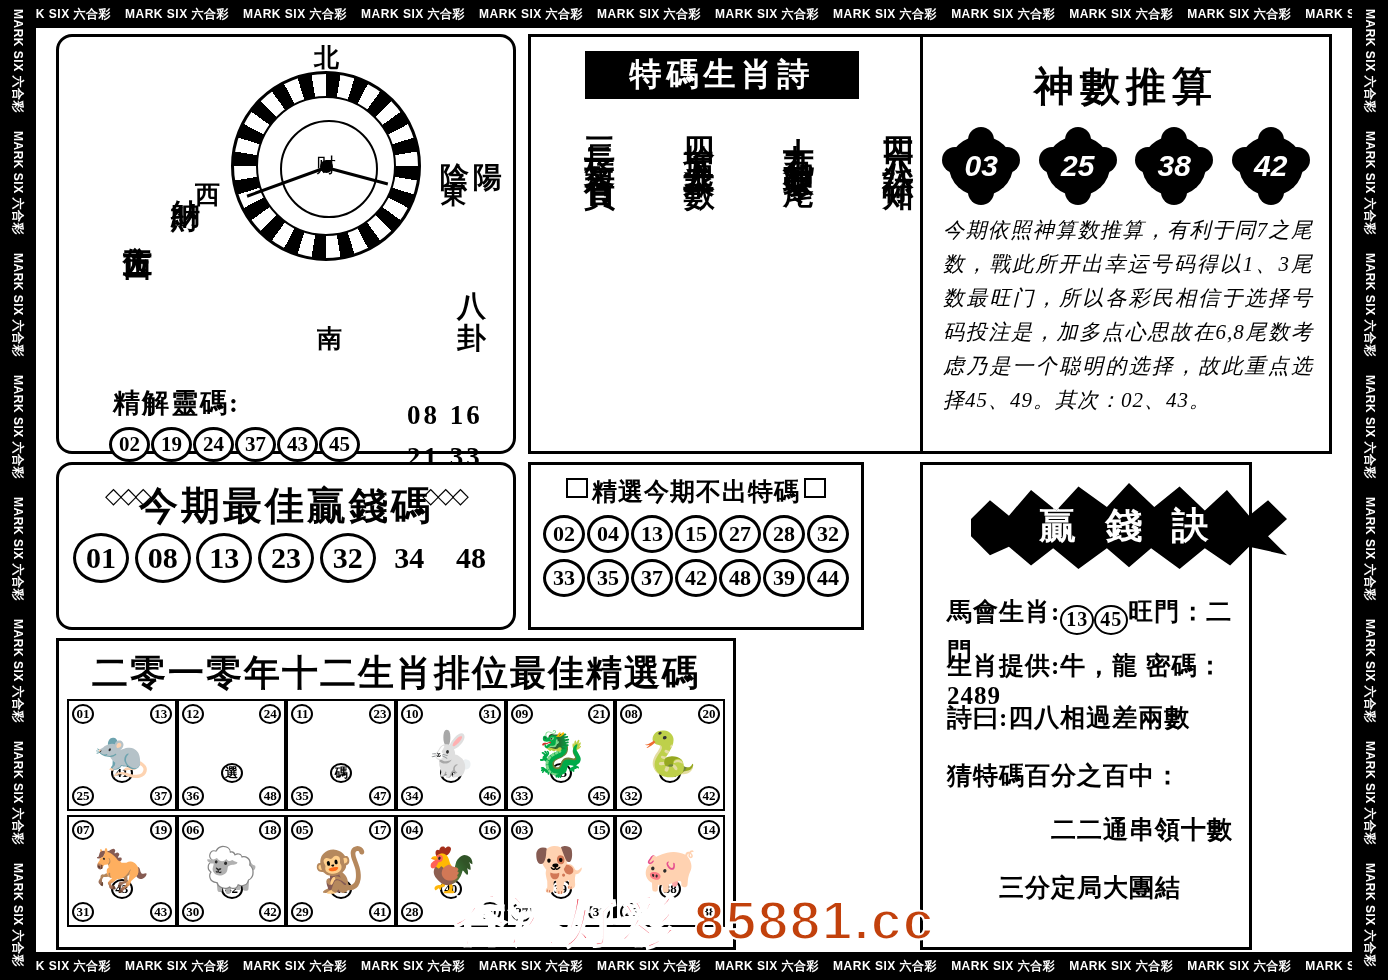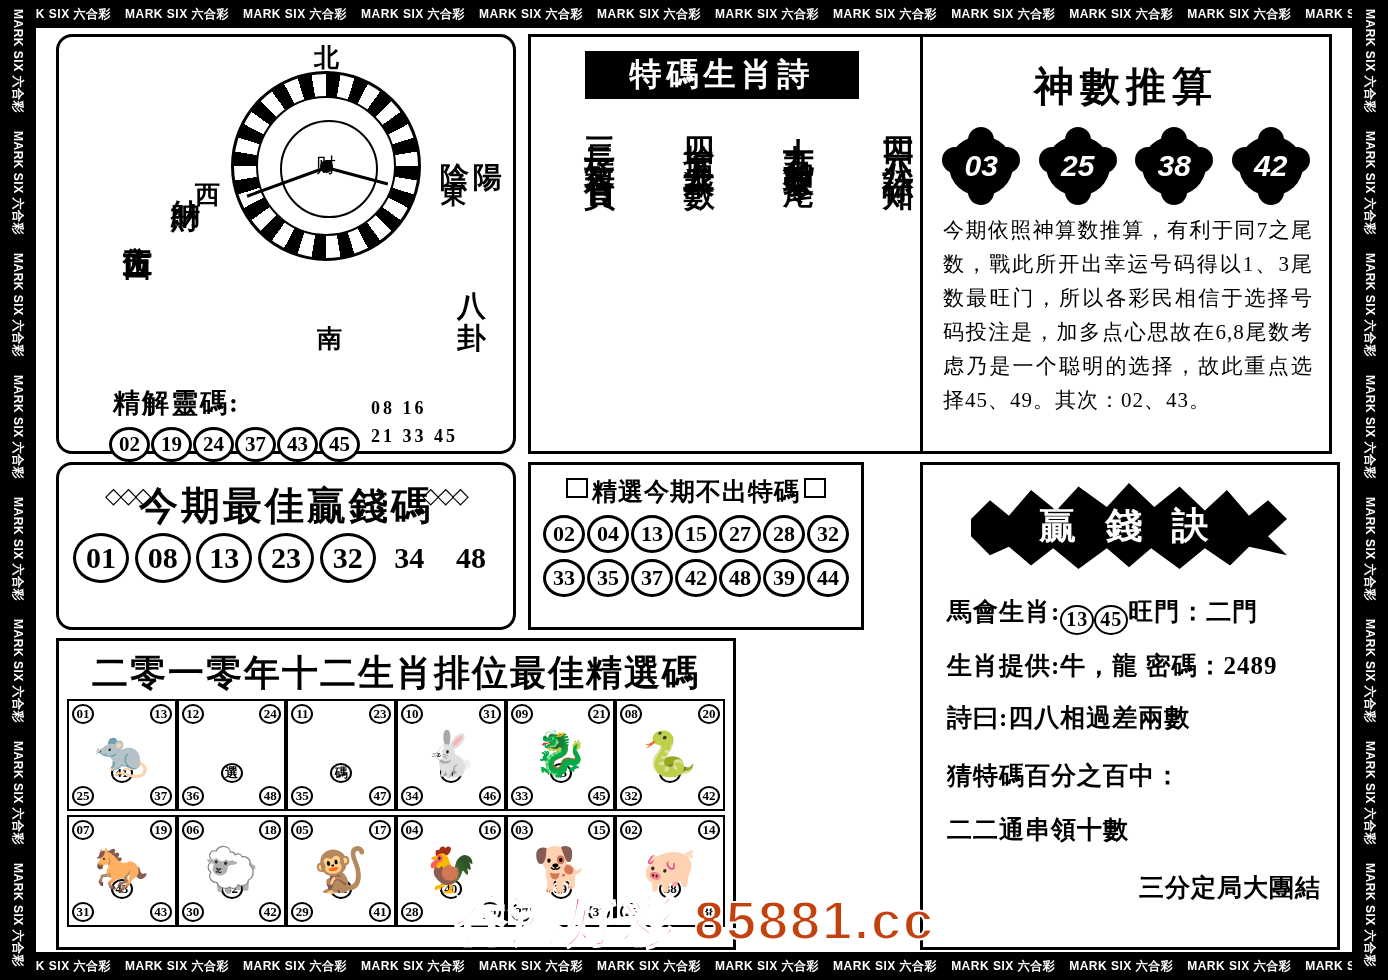--- a/index.html
+++ b/index.html
@@ -56,21 +56,21 @@
   #cmp-e{left:382px;top:141px;}
   .bg-lbl{position:absolute;font-size:29px;font-weight:bold;line-height:1.1;}
   #lbl-yinyang{left:381px;top:125px;letter-spacing:4px;}
   #lbl-bagua{left:398px;top:254px;letter-spacing:4px;}
   #lbl-nacai{left:110px;top:140px;writing-mode:vertical-rl;text-orientation:upright;letter-spacing:3px;}
   #lbl-fangwei{left:62px;top:185px;writing-mode:vertical-rl;text-orientation:upright;letter-spacing:3px;}
   .jjlm{position:absolute;left:54px;top:348px;font-size:27px;font-weight:bold;letter-spacing:2px;}
   .ball-row{position:absolute;left:50px;top:390px;display:flex;gap:1px;}
   .ball{width:41px;height:35px;border:3px solid #000;border-radius:50%;
     display:flex;align-items:center;justify-content:center;font-size:21px;font-weight:bold;box-sizing:border-box;background:#fff;}
-  .side-nums{position:absolute;left:312px;top:358px;font-size:18px;font-weight:bold;line-height:1.55;letter-spacing:3px;}
+  .side-nums{position:absolute;left:348px;top:358px;font-size:27px;font-weight:bold;line-height:1.55;letter-spacing:3px;}
 
   
   #panel-poem{left:490px;top:4px;width:440px;height:420px;}
   .poem-title{position:absolute;left:54px;top:14px;width:274px;height:48px;border:3px solid #000;
     background:#000;color:#fff;display:flex;align-items:center;justify-content:center;
     font-size:32px;font-weight:bold;letter-spacing:5px;box-sizing:border-box;}
   .poem-cols{position:absolute;left:18px;top:76px;right:18px;bottom:10px;display:flex;
     flex-direction:row-reverse;justify-content:space-around;}
   .poem-col{writing-mode:vertical-rl;text-orientation:upright;
     font-size:31px;font-weight:bold;letter-spacing:7px;line-height:1.05;}
@@ -84,21 +84,21 @@
   .flower i{position:absolute;background:#000;border-radius:50%;}
   .flower i.c{left:7px;top:3px;width:64px;height:60px;}
   .flower i.p1{left:0;top:14px;width:26px;height:26px;}
   .flower i.p2{right:0;top:14px;width:26px;height:26px;}
   .flower i.p3{left:26px;top:-6px;width:26px;height:26px;}
   .flower i.p4{left:26px;bottom:-6px;width:26px;height:26px;}
   .flower b{position:absolute;left:0;top:0;width:100%;height:100%;
     display:flex;align-items:center;justify-content:center;color:#fff;font-size:30px;
     font-family:"Liberation Sans",sans-serif;font-style:italic;z-index:2;}
   .ss-text{position:absolute;left:20px;right:16px;top:176px;font-size:21px;line-height:1.62;
-    letter-spacing:1px;text-align:justify;}
+    letter-spacing:1px;text-align:justify;font-style:italic;}
 
   
   #panel-best{left:18px;top:432px;width:460px;height:168px;}
   .best-title{position:absolute;left:0;right:0;top:14px;text-align:center;
     font-size:39px;font-weight:bold;letter-spacing:3px;}
   .diamonds{position:absolute;top:18px;font-size:22px;letter-spacing:-2px;color:#000;}
   #dia-l{left:46px;}
   #dia-r{right:46px;}
   .best-balls{position:absolute;left:14px;right:14px;top:68px;display:flex;justify-content:space-between;}
   .ball-lg{width:56px;height:50px;border:3px solid #000;border-radius:50%;
@@ -108,32 +108,32 @@
   
   #panel-notout{left:490px;top:432px;width:336px;height:168px;}
   .no-title{position:absolute;left:0;right:0;top:10px;text-align:center;font-size:25px;font-weight:bold;letter-spacing:1px;}
   .no-title .sq{display:inline-block;width:18px;height:16px;border:2px solid #000;vertical-align:2px;margin:0 4px;}
   .no-grid{position:absolute;left:12px;right:12px;top:50px;}
   .no-row{display:flex;justify-content:space-between;margin-bottom:6px;}
   .ball-sm{width:42px;height:38px;border:3px solid #000;border-radius:50%;
     display:flex;align-items:center;justify-content:center;font-size:22px;font-weight:bold;box-sizing:border-box;}
 
   
-  #panel-win{left:882px;top:432px;width:420px;height:488px;}
+  #panel-win{left:882px;top:432px;width:332px;height:488px;}
   .starburst{position:absolute;left:48px;top:18px;width:316px;height:86px;background:#000;
     clip-path:polygon(0% 42%,6% 20%,12% 38%,19% 8%,27% 32%,34% 4%,43% 28%,50% 0%,58% 28%,66% 4%,74% 32%,81% 8%,88% 38%,94% 20%,100% 42%,94% 62%,100% 84%,88% 74%,82% 96%,74% 76%,66% 100%,57% 76%,50% 98%,43% 76%,34% 100%,26% 76%,19% 96%,12% 74%,6% 84%,0% 62%);
     display:flex;align-items:center;justify-content:center;}
   .starburst span{color:#fff;font-size:37px;font-weight:bold;letter-spacing:10px;}
   .win-line{position:absolute;left:24px;right:16px;font-size:25px;font-weight:bold;letter-spacing:1px;}
   #win-l1{top:130px;}
   #win-l2{top:184px;}
   #win-l3{top:236px;}
   #win-l4{top:294px;}
-  #win-l5{top:348px;text-align:left;}
-  #win-l6{top:406px;text-align:right;}
+  #win-l5{top:348px;text-align:right;}
+  #win-l6{top:406px;text-align:center;}
   .ball-xs{display:inline-flex;width:34px;height:30px;border:2px solid #000;border-radius:50%;
     align-items:center;justify-content:center;font-size:20px;font-weight:bold;box-sizing:border-box;vertical-align:-6px;}
 
   
   #panel-zodiac{left:18px;top:608px;width:680px;height:312px;}
   .z-title{position:absolute;left:0;right:0;top:8px;text-align:center;font-size:36px;font-weight:bold;letter-spacing:2px;}
   .z-grid{position:absolute;left:8px;right:8px;top:58px;}
   .z-row{display:flex;justify-content:space-between;margin-bottom:4px;}
   .z-cell{position:relative;width:131px;height:112px;border:2px solid #000;box-sizing:border-box;background:#fff;}
   .z-cell .n{position:absolute;width:22px;height:20px;border:2px solid #000;border-radius:50%;

